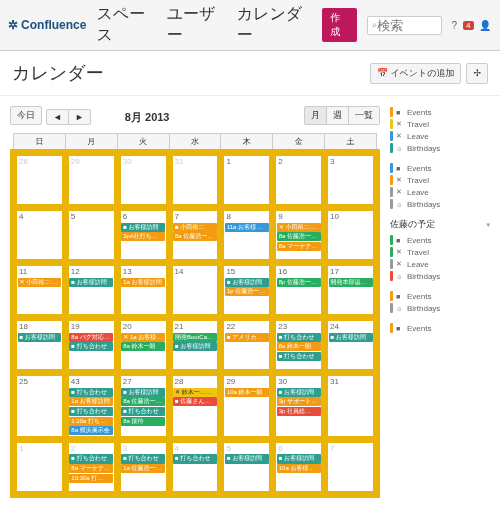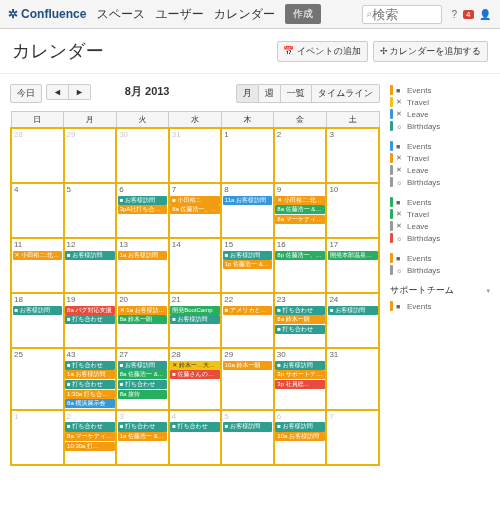--- a/index.html
+++ b/index.html
@@ -1,44 +1,44 @@
 <!DOCTYPE html>
 <html><head>
 <meta charset="utf-8">
 <style>
 *{margin:0;padding:0;box-sizing:border-box}
 body{font-family:Arial,sans-serif;font-size:10px;color:#333;background:#fff;width:500px}
 .topbar{background:#f5f5f5;border-bottom:1px solid #ccc;display:flex;align-items:center;padding:4px 8px;gap:10px}
 .logo{font-weight:bold;color:#205081;font-size:12px;display:flex;align-items:center;gap:3px}
-.nav-item{color:#333;font-size:12px;cursor:pointer}
-.create-btn{background:#737373;color:#fff;padding:3px 8px;border-radius:2px;font-size:10px}
+.nav-item{color:#333;font-size:16px;cursor:pointer}
+.create-btn{background:#be185d;color:#fff;padding:3px 8px;border-radius:2px;font-size:10px}
 .search-box{margin-left:auto;display:flex;align-items:center;border:1px solid #ccc;border-radius:2px;padding:1px 4px;background:#fff;width:80px}
 .search-box input{border:none;outline:none;font-size:13px;width:50px}
 .top-icons{display:flex;gap:6px;align-items:center;color:#666}
 .header{display:flex;align-items:center;padding:10px 12px;border-bottom:1px solid #eee}
 .page-title{font-size:18px;font-weight:normal;color:#333}
 .header-btns{margin-left:auto;display:flex;gap:5px}
 .header-btn{border:1px solid #ccc;padding:3px 6px;border-radius:2px;font-size:9px;background:#f5f5f5;display:inline-flex;align-items:center;gap:2px}
 .main{display:flex;padding:10px}
 .cal-area{flex:0 0 370px}
-.cal-toolbar{display:flex;align-items:flex-start;margin-bottom:8px;gap:4px}
+.cal-toolbar{display:flex;align-items:flex-end;margin-bottom:8px;gap:4px}
 .btn{border:1px solid #ccc;padding:2px 6px;border-radius:2px;background:#f5f5f5;font-size:9px}
 .btn.active{background:#e8e8e8}
 .nav-arrows{display:flex}
 .nav-arrows .btn{border-radius:0}
 .nav-arrows .btn:first-child{border-radius:2px 0 0 2px}
 .nav-arrows .btn:last-child{border-radius:0 2px 2px 0;border-left:none}
 .month-label{font-weight:bold;font-size:11px;margin-left:30px}
 .view-btns{margin-left:auto;display:flex}
 .view-btns .btn{border-radius:0;border-left:none}
 .view-btns .btn:first-child{border-left:1px solid #ccc;border-radius:2px 0 0 2px}
 .view-btns .btn:last-child{border-radius:0 2px 2px 0}
 .cal-grid{border:1px solid #ccc;border-collapse:collapse;width:100%;table-layout:fixed}
 .cal-grid th{background:#f5f5f5;border:1px solid #ccc;padding:2px;font-weight:normal;font-size:8px;text-align:center}
-.cal-grid td{border:2px solid #eab308;vertical-align:top;height:55px;padding:0;overflow:hidden}
+.cal-grid td{border:7px solid #eab308;vertical-align:top;height:55px;padding:0;overflow:hidden}
 .day-num{font-size:8px;color:#666;padding:1px 2px;text-align:left}
 .day-num.other{color:#ccc}
 .ev{font-size:6px;padding:1px 2px;margin:0.5px;color:#fff;white-space:nowrap;overflow:hidden;text-overflow:ellipsis;border-radius:1px;line-height:1.2}
 .ev.teal{background:#2e9e8f}
 .ev.orange{background:#f39c12}
 .ev.blue{background:#3498db}
 .ev.green{background:#27ae60}
 .ev.red{background:#e74c3c}
 .ev.yellow{background:#f1c40f;color:#333}
 .sidebar{flex:1;padding-left:10px;font-size:9px}
@@ -74,39 +74,37 @@
 
 <div class="header">
   <h1 class="page-title">カレンダー</h1>
   <div class="header-btns">
     <span class="header-btn">
         <span>📅</span>
         <span>イベントの追加</span>
       </span>
     <span class="header-btn">
         <span>✢</span>
-        <span>カレンダーを追加する</span>
       </span>
   </div>
 </div>
 
 <div class="main">
   <div class="cal-area">
     <div class="cal-toolbar">
       <span class="btn">今日</span>
       <div class="nav-arrows">
         <span class="btn">◄</span>
         <span class="btn">►</span>
       </div>
       <span class="month-label">8月 2013</span>
       <div class="view-btns">
         <span class="btn active">月</span>
         <span class="btn">週</span>
         <span class="btn">一覧</span>
-        <span class="btn">タイムライン</span>
       </div>
     </div>
     <table class="cal-grid">
       <thead>
           <tr id="dow-row">
             <th>日</th>
             <th>月</th>
             <th>火</th>
             <th>水</th>
             <th>木</th>
@@ -346,20 +344,21 @@
           <span class="legend-icon">✕</span>
           <span>Leave</span>
         </div>
         <div class="legend-item">
           <div class="legend-bar" style="background: rgb(153, 153, 153);"></div>
           <span class="legend-icon">☼</span>
           <span>Birthdays</span>
         </div>
       </div>
       <div class="cal-group">
+        <div class="cal-group-title">佐藤の予定</div>
         <div class="legend-item">
           <div class="legend-bar" style="background: rgb(39, 174, 96);"></div>
           <span class="legend-icon">■</span>
           <span>Events</span>
         </div>
         <div class="legend-item">
           <div class="legend-bar" style="background: rgb(39, 174, 96);"></div>
           <span class="legend-icon">✕</span>
           <span>Travel</span>
         </div>
@@ -380,21 +379,20 @@
           <span class="legend-icon">■</span>
           <span>Events</span>
         </div>
         <div class="legend-item">
           <div class="legend-bar" style="background: rgb(153, 153, 153);"></div>
           <span class="legend-icon">☼</span>
           <span>Birthdays</span>
         </div>
       </div>
       <div class="cal-group">
-        <div class="cal-group-title">サポートチーム</div>
         <div class="legend-item">
           <div class="legend-bar" style="background: rgb(243, 156, 18);"></div>
           <span class="legend-icon">■</span>
           <span>Events</span>
         </div>
       </div>
     </div>
 </div>
 
 </body></html>

